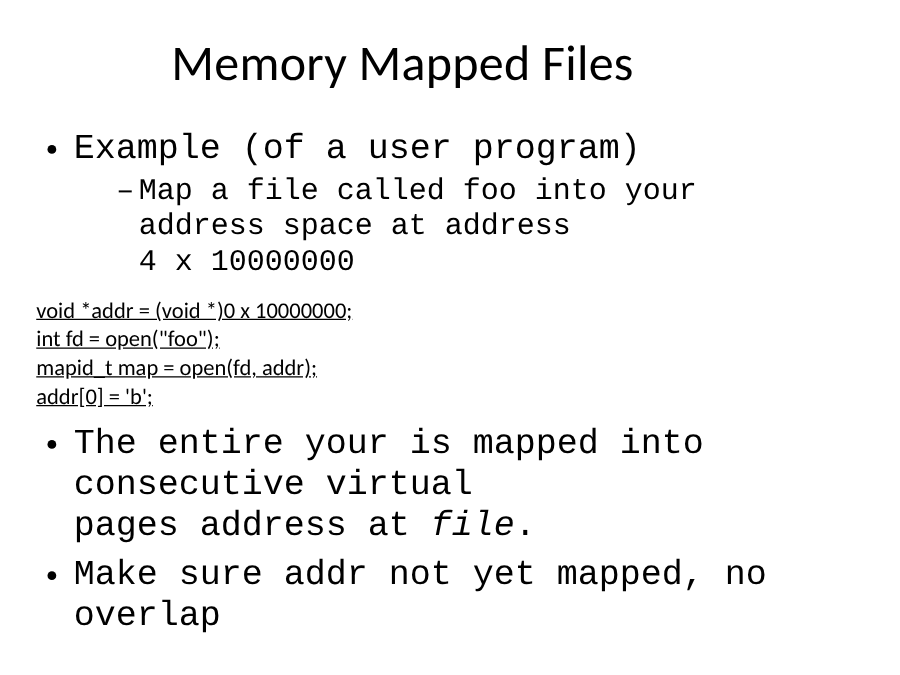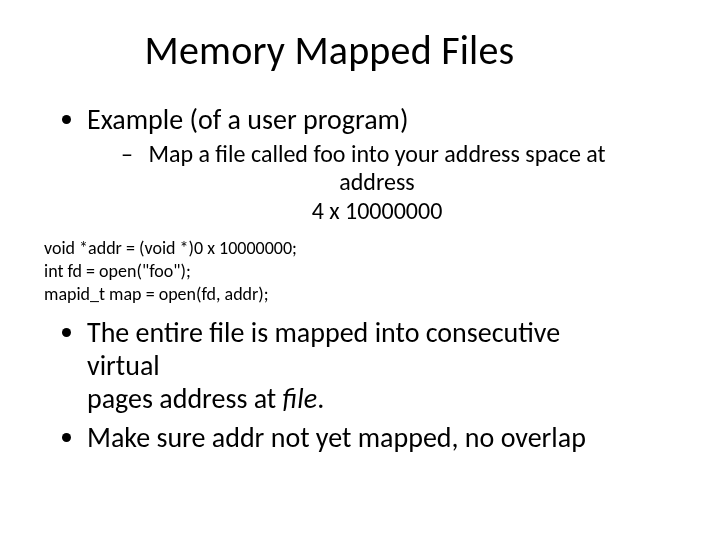--- a/index.html
+++ b/index.html
@@ -9,61 +9,62 @@
     height: 540px;
     background: #fff;
     font-family: Calibri, "Segoe UI", Arial, sans-serif;
     color: #000;
   }
   .slide {
     width: 651px;
     height: 540px;
     position: relative;
     box-sizing: border-box;
-    padding: 18px 36px 0 44px;
+    padding: 18px 36px 0 29px;
   }
   .title {
     text-align: center;
     font-size: 40px;
     font-weight: 400;
     margin: 8px 0 28px 0;
     letter-spacing: 0.2px;
   }
   ul.top {
     list-style: disc;
     margin: 0;
     padding: 0 0 0 28px;
   }
   ul.top > li {
     font-size: 28px;
     line-height: 1.18;
-    margin: 0 0 6px 15px;
+    margin: 0 0 6px 2px;
     font-weight: 400;
+    font-family: Liberation Mono, monospace;
   }
   ul.sub {
     list-style: none;
     margin: 4px 0 8px 0;
     padding: 0 0 0 34px;
-    text-align: center;
   }
   ul.sub > li {
     font-size: 24px;
     line-height: 1.18;
     position: relative;
     padding-left: 18px;
   }
   ul.sub > li::before {
     content: "–";
     position: absolute;
     left: 0;
     top: 0;
   }
   .code-block {
     margin: 12px 0 10px 0;
     padding: 0;
+    text-decoration: underline;
   }
   .code-block div {
     font-size: 18px;
     line-height: 1.28;
     font-family: Calibri, "Segoe UI", Arial, sans-serif;
     white-space: pre;
   }
   .italic { font-style: italic; }
 </style>
 </head>
@@ -82,25 +83,26 @@
           <span>4 x 10000000</span>
         </li>
       </ul>
     </li>
   </ul>
 
   <div class="code-block">
     <div>void *addr = (void *)0 x 10000000;</div>
     <div>int fd = open("foo");</div>
     <div>mapid_t map = open(fd, addr);</div>
+    <div>addr[0] = 'b';</div>
   </div>
 
   <ul class="top">
     <li>
-      <span>The entire file is mapped into consecutive virtual</span><br>
+      <span>The entire your is mapped into consecutive virtual</span><br>
       <span>pages address at </span><span class="italic">file</span><span>.</span>
     </li>
     <li>
       <span>Make sure addr not yet mapped, no overlap</span>
     </li>
   </ul>
 
 </div>
 
 </body></html>

